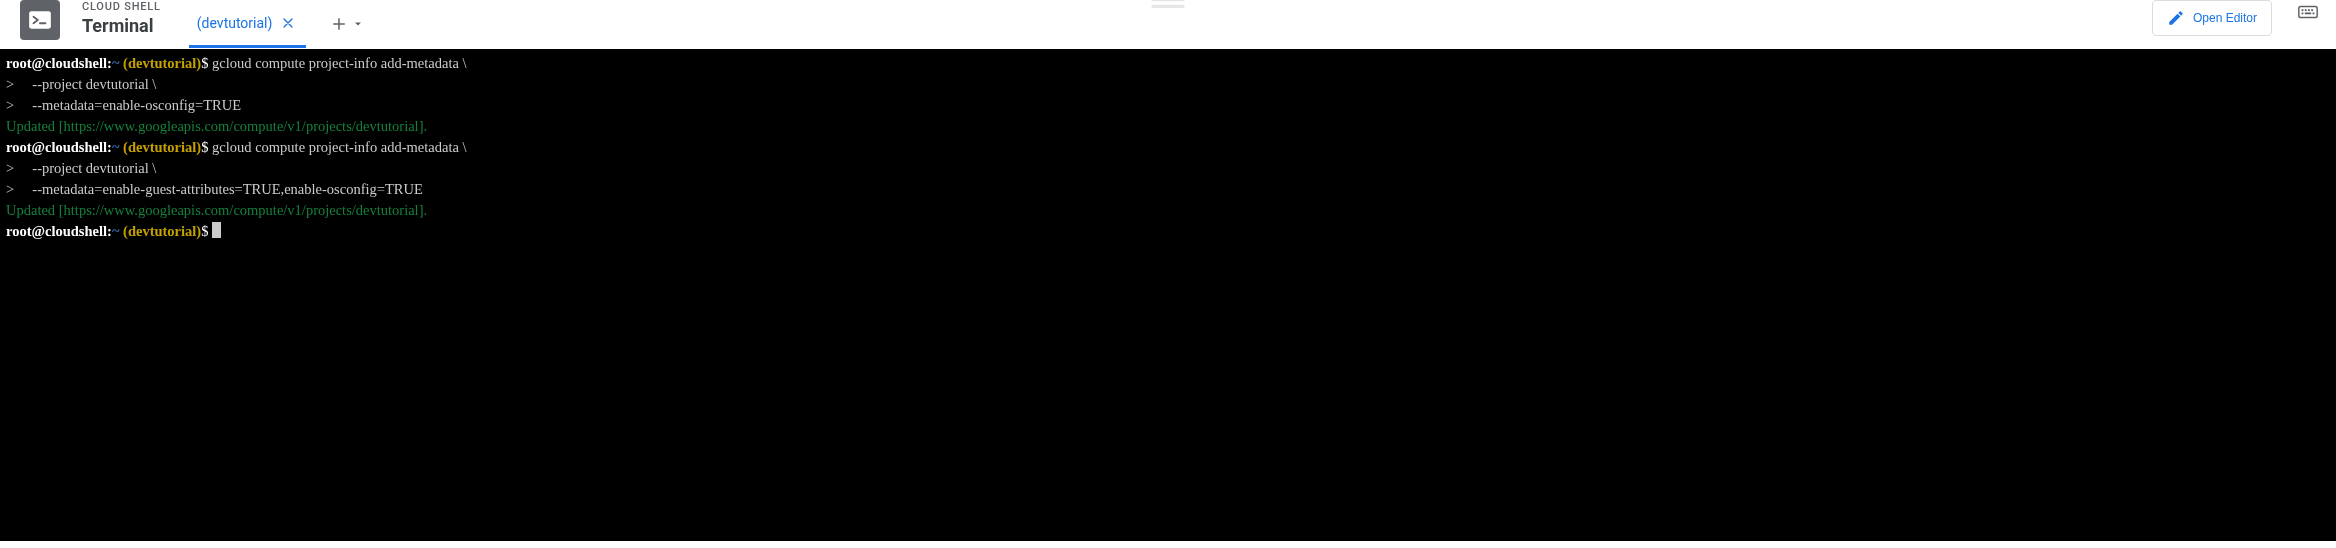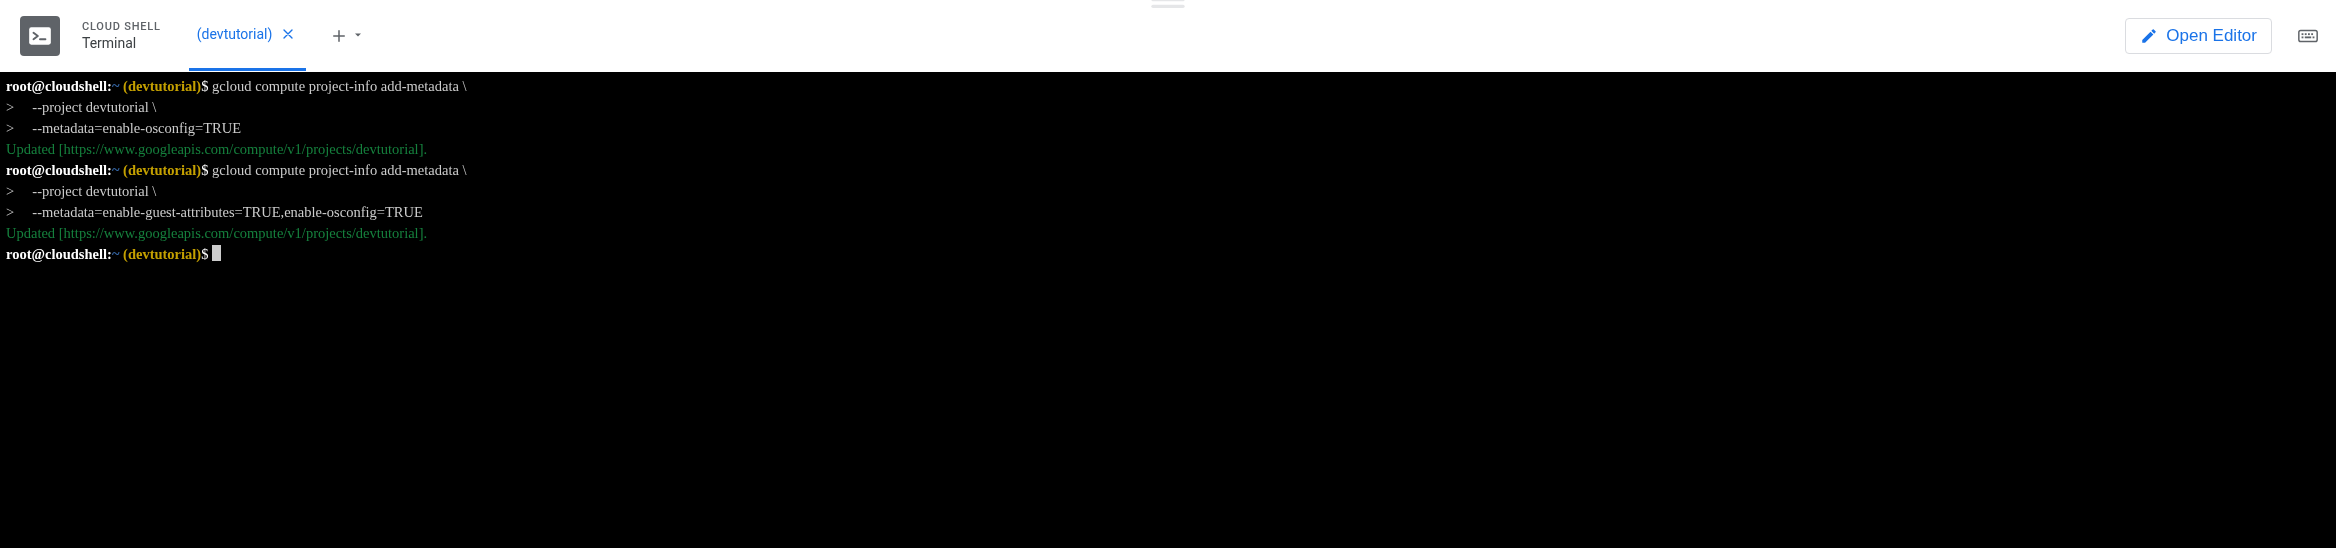--- a/index.html
+++ b/index.html
@@ -1,21 +1,21 @@
 <!DOCTYPE html>
 <html><head>
   <meta charset="utf-8">
   <style>
     * { margin: 0; padding: 0; box-sizing: border-box; }
     body { font-family: "Google Sans", Roboto, Arial, sans-serif; background: #fff; overflow: hidden; }
 
     .header {
       display: flex;
-      align-items: center;
-      height: 72px;
+      align-items: flex-start;
+      height: 49px;
       padding: 0 16px 0 20px;
       background: #fff;
       border-bottom: 1px solid transparent;
     }
 
     .app-icon {
       width: 40px;
       height: 40px;
       background: #5f6368;
       border-radius: 4px;
@@ -34,23 +34,23 @@
       margin-right: 28px;
     }
     .title-over {
       font-size: 11px;
       letter-spacing: 0.8px;
       color: #5f6368;
       font-weight: 500;
       margin-bottom: 2px;
     }
     .title-main {
-      font-size: 14px;
+      font-size: 18px;
       color: #3c4043;
-      font-weight: 400;
+      font-weight: 700;
     }
 
     .tabs {
       display: flex;
       align-items: flex-end;
       height: 100%;
     }
     .tab {
       display: flex;
       align-items: center;
@@ -88,21 +88,21 @@
     .spacer { flex: 1; }
 
     .editor-btn {
       display: flex;
       align-items: center;
       height: 36px;
       padding: 0 14px;
       border: 1px solid #dadce0;
       border-radius: 4px;
       color: #1a73e8;
-      font-size: 17px;
+      font-size: 12px;
       font-weight: 500;
       background: #fff;
       cursor: pointer;
       margin-right: 24px;
     }
     .editor-btn svg { width: 18px; height: 18px; margin-right: 8px; }
 
     .kbd-icon {
       width: 24px;
       height: 24px;

